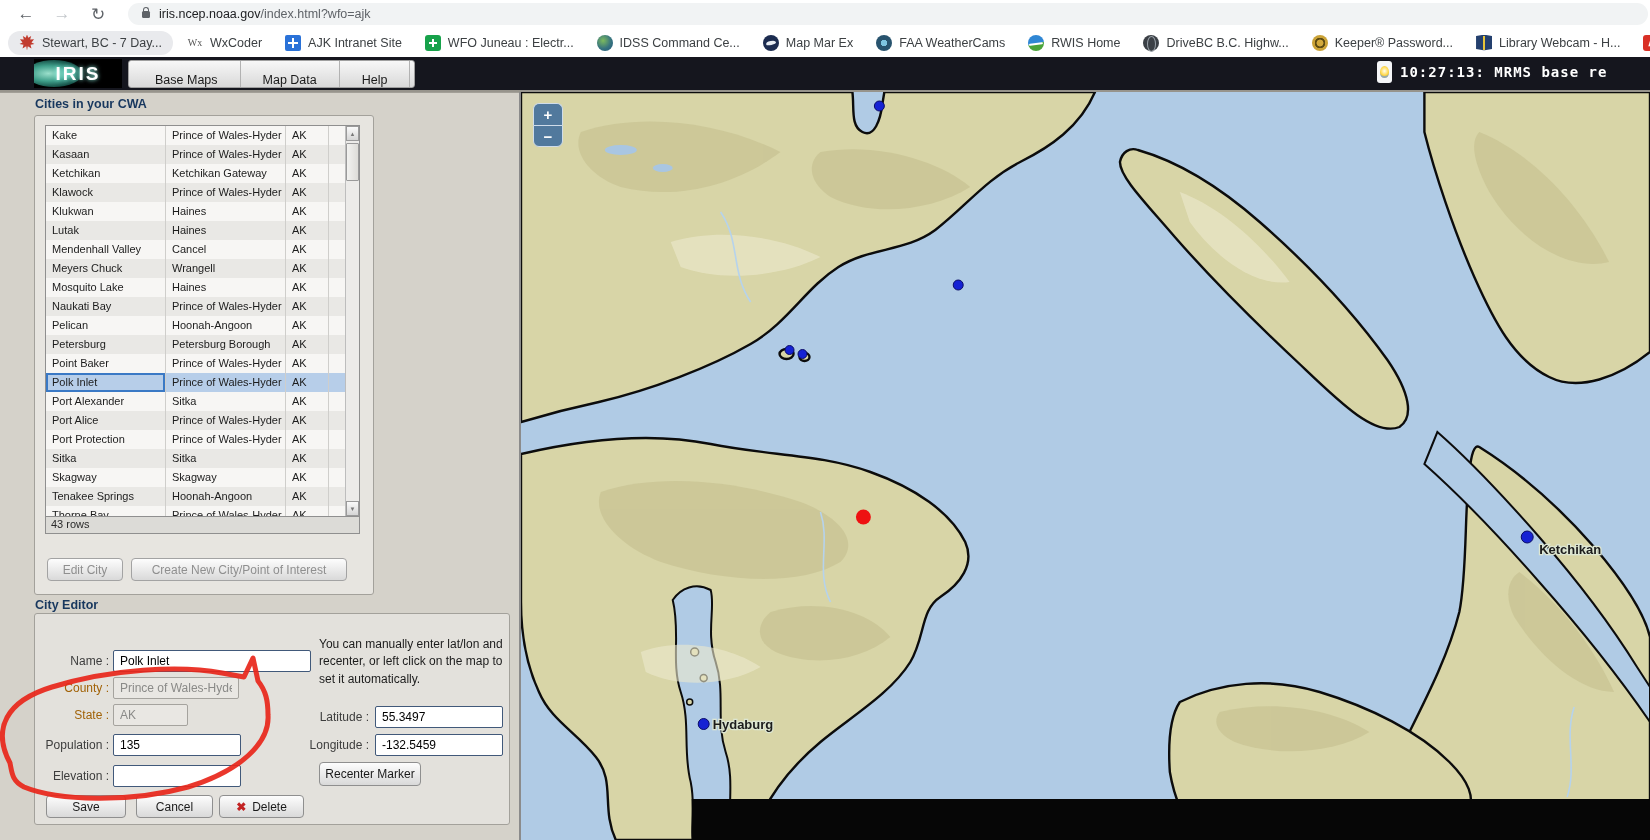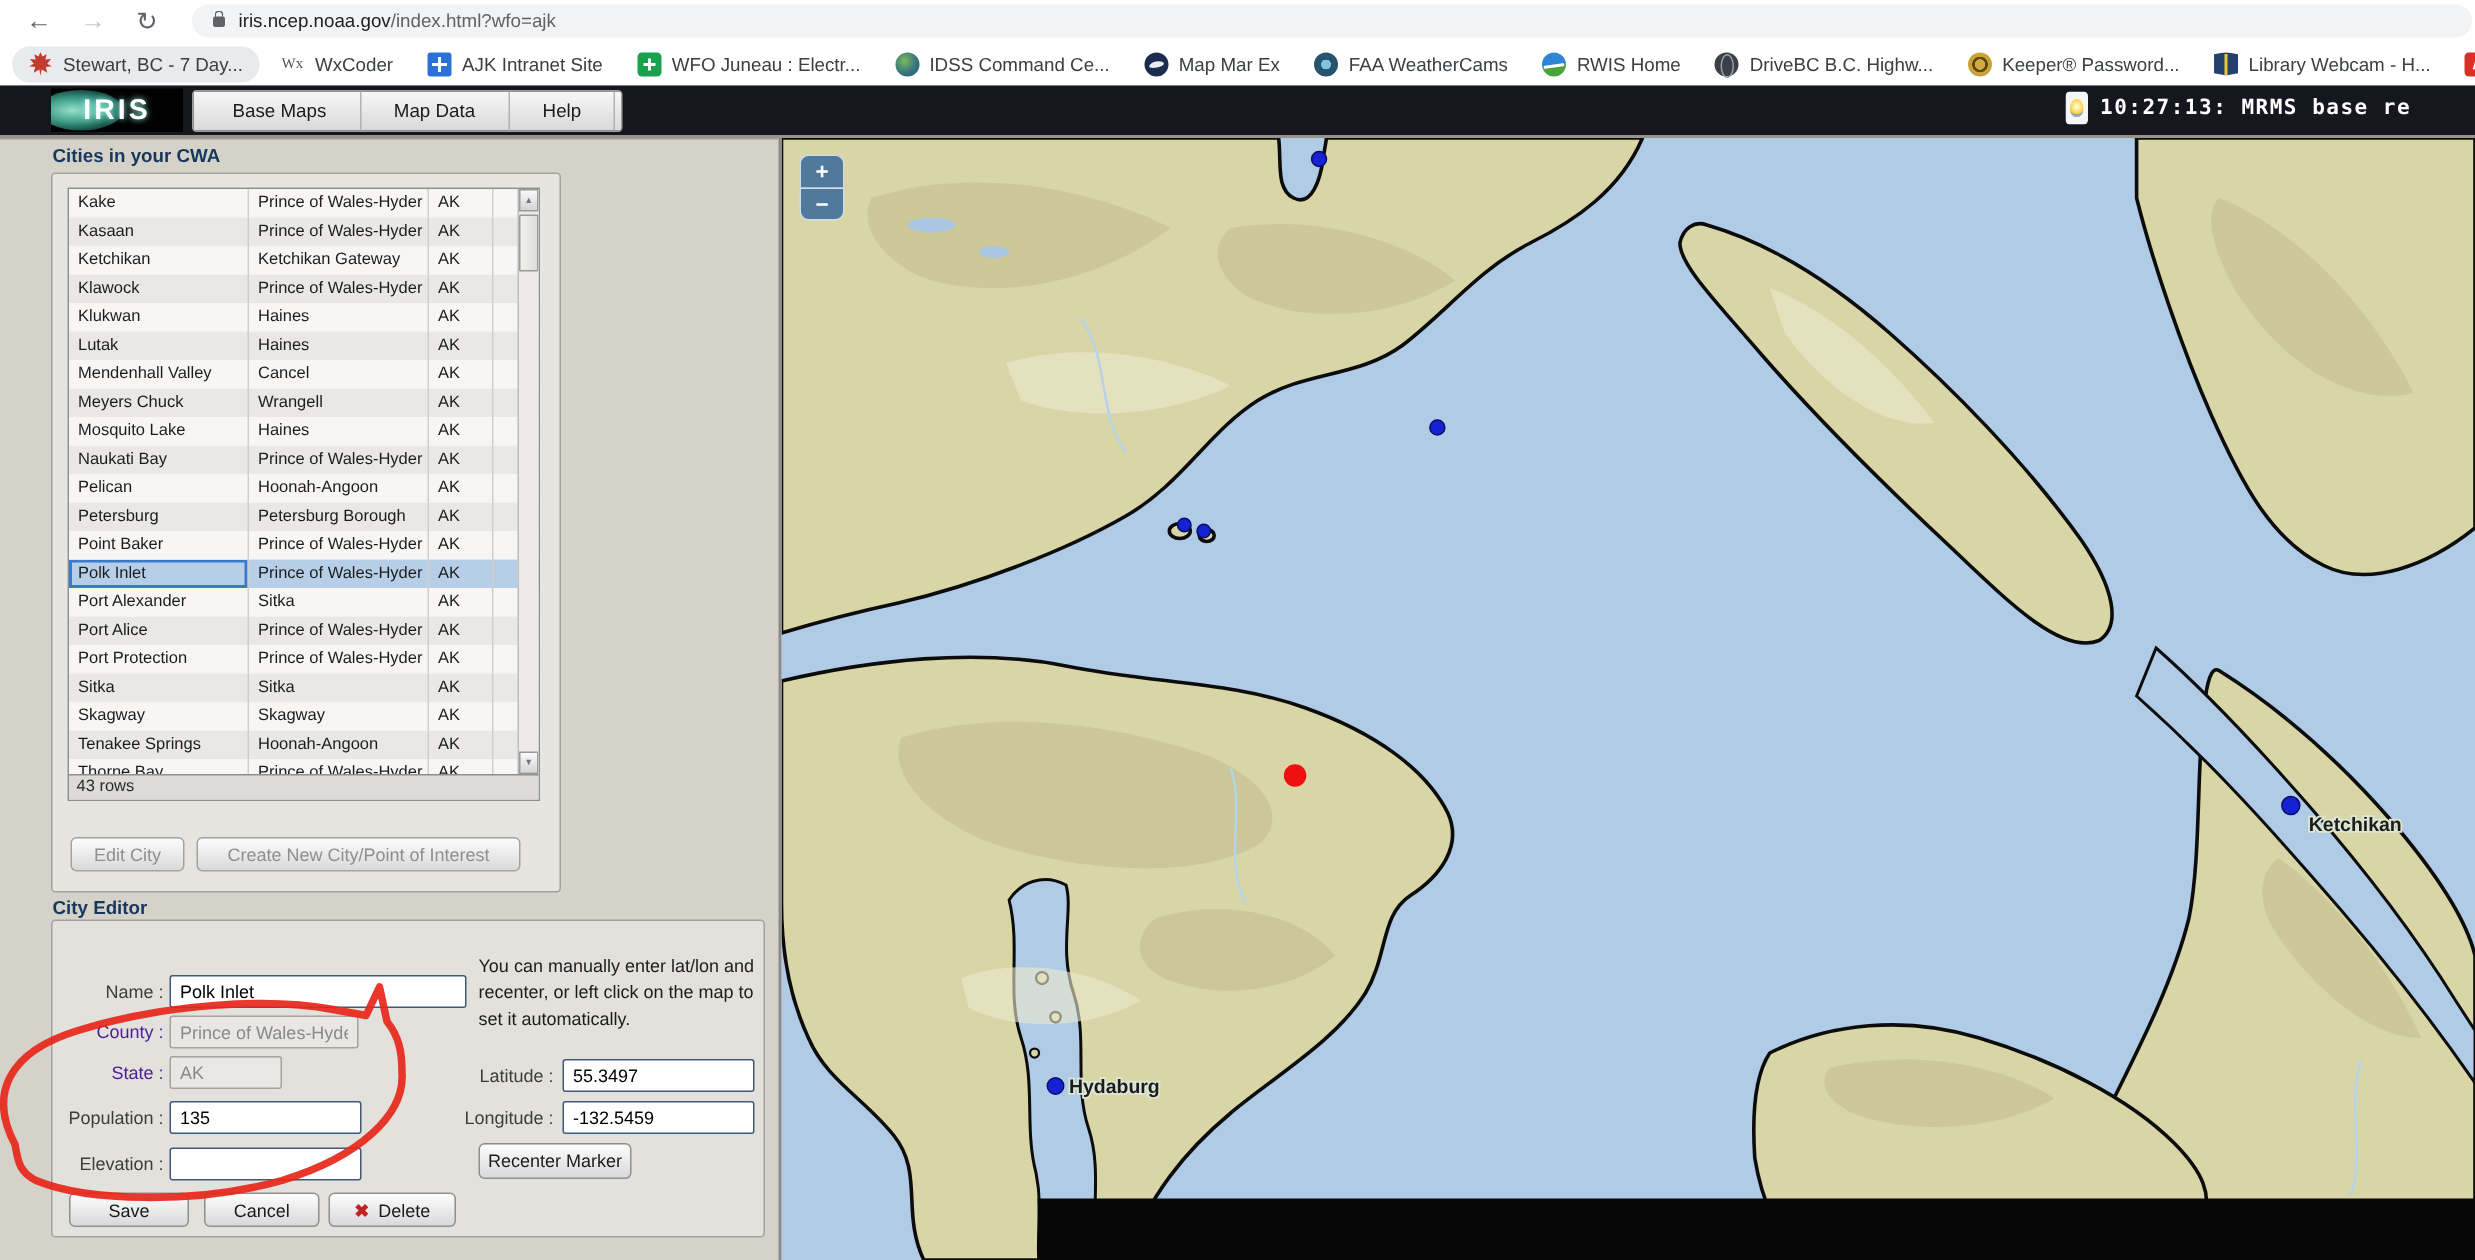--- a/index.html
+++ b/index.html
@@ -38,21 +38,21 @@
   .icon-library{border-radius:1px;background:#24406e;clip-path:polygon(0 10%,46% 2%,54% 2%,100% 10%,100% 90%,54% 98%,46% 98%,0 90%)}
   .icon-library::after{content:"";position:absolute;left:7px;top:1px;width:2px;height:14px;background:#e8c53a}
   .icon-fire{border-radius:3px;background:#d93025}
   .icon-fire::after{content:"∧";color:#fff;font-size:11px;font-weight:700}
   
   .appbar{position:absolute;top:57px;left:0;right:0;height:33px;background:#15161e;border-bottom:2px solid #97948c}
   .logo{position:absolute;left:34px;top:2px;width:88px;height:29px;background:#000;display:flex;align-items:center;justify-content:center;overflow:hidden}
   .logo-blob{position:absolute;left:-8px;top:1px;width:56px;height:27px;background:radial-gradient(ellipse at 40% 50%,#9adfcb 0%,#3f9f8a 40%,#11473f 75%,#000 100%);border-radius:50%}
   .logo-text{position:relative;color:#fff;font-weight:700;font-size:19px;letter-spacing:2px;text-shadow:0 0 4px #9fe}
   .menubar{position:absolute;left:128px;top:3px;height:26px;background:linear-gradient(#f7f7f7,#d9d9d9);border:1px solid #9f9f9f;border-radius:3px;display:flex;align-items:stretch;padding:0 4px}
-  .menu-item{display:flex;align-items:center;padding:0 22px;font-size:12.5px;color:#1a1a1a;border-right:1px solid #b2b2b2;cursor:default}
+  .menu-item{display:flex;align-items:flex-end;padding:0 22px;font-size:12.5px;color:#1a1a1a;border-right:1px solid #b2b2b2;cursor:default}
   .clock{position:absolute;left:1377px;right:0;top:4px;display:flex;align-items:center;gap:8px;overflow:hidden;white-space:nowrap}
   .bulb-box{width:15px;height:22px;background:#f5f6f8;border-radius:3px;flex:none;display:flex;align-items:center;justify-content:center}
   .bulb{width:9px;height:10px;border-radius:50% 50% 45% 45%;background:radial-gradient(#fffef0,#ffd84d 60%,#caa92e);border-bottom:2px solid #9aa}
   .clock-text{color:#fff;font-family:"DejaVu Sans Mono",monospace;font-weight:700;font-size:14px;letter-spacing:1px}
   
   .panel{position:absolute;top:92px;left:0;width:519px;bottom:0;background:#d5d2ca;border-top:1px solid #a29f97}
   .section-title{position:absolute;font-weight:700;font-size:12.5px;color:#17375e}
   #cities-title{left:35px;top:4px}
   #editor-title{left:35px;top:505px}
   .cities-box{position:absolute;left:34px;top:22px;width:338px;height:478px;background:#e7e5e0;border:1px solid #a3a19b;border-radius:3px}
@@ -74,21 +74,21 @@
   .sb-btn{position:absolute;left:0;width:13px;height:15px;background:linear-gradient(#fafafa,#d5d5d5);border:1px solid #9a9a9a;box-sizing:border-box;font-size:6px;color:#777;display:flex;align-items:center;justify-content:center}
   .sb-up{top:0}.sb-down{bottom:0}
   .sb-thumb{position:absolute;left:0;top:17px;width:13px;height:38px;background:linear-gradient(90deg,#f2f2f0,#dddcd8);border:1px solid #9a9a9a;box-sizing:border-box;border-radius:1px}
   .grid-status{height:15px;border-top:1px solid #8f8f8f;background:#dcdbd7;font-size:11px;color:#2a2a2a;padding:1px 0 0 5px;box-sizing:content-box}
   .btn{background:linear-gradient(#fdfdfd,#d9d9d9);border:1px solid #8f8f8f;border-radius:4px;font-size:12px;color:#1a1a1a;display:flex;align-items:center;justify-content:center;box-sizing:border-box;position:absolute;height:23px;font-family:"Liberation Sans",sans-serif}
   .btn.disabled{color:#8f8f8f;border-color:#a3a3a3}
   #edit-city-btn{left:12px;top:442px;width:76px}
   #create-city-btn{left:96px;top:442px;width:216px}
   .editor-box{position:absolute;left:34px;top:520px;width:474px;height:210px;background:#e3e1dc;border:1px solid #a3a19b;border-radius:3px}
   .f-label{position:absolute;font-size:12px;color:#3d3d3d;width:74px;text-align:right;left:0}
-  .f-label.dim{color:#4c1d95}
+  .f-label.dim{color:#a16207}
   .f-input{position:absolute;height:22px;box-sizing:border-box;border:1px solid #41597a;border-radius:2px;background:#fff;font-size:12px;color:#000;padding:0 6px;font-family:"Liberation Sans",sans-serif}
   .f-input.dim{border:1px solid #a5a39e;background:#e9e7e3;color:#8a8a88}
   .help-text{position:absolute;left:284px;top:22px;width:194px;font-size:12px;color:#1c1c1c;line-height:1.45}
   .lat-label{position:absolute;font-size:12px;color:#3d3d3d;width:90px;text-align:right;left:244px}
   #save-btn{left:11px;top:181px;width:80px}
   #cancel-btn{left:101px;top:181px;width:77px}
   #delete-btn{left:184px;top:181px;width:85px}
   #recenter-btn{left:284px;top:148px;width:102px;height:24px}
   .del-x{color:#c22222;font-weight:700;margin-right:6px;font-size:12px}
   .annotation-svg{position:absolute;left:0;top:0;width:519px;height:748px;pointer-events:none;z-index:30}

